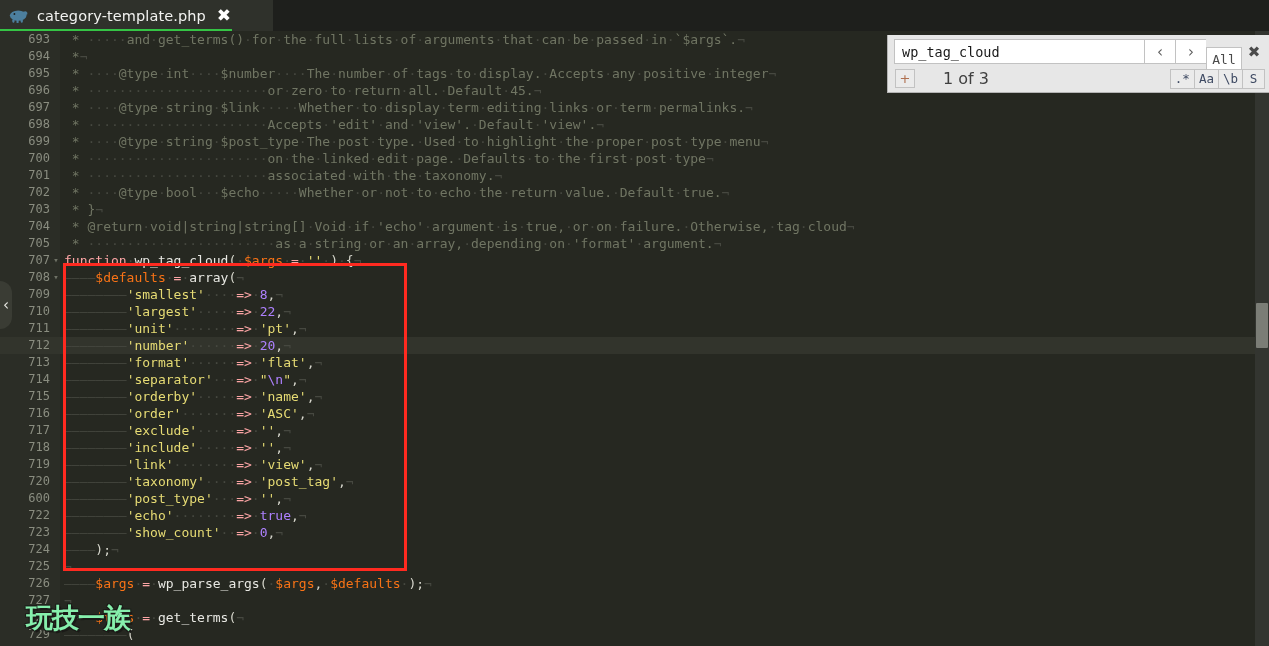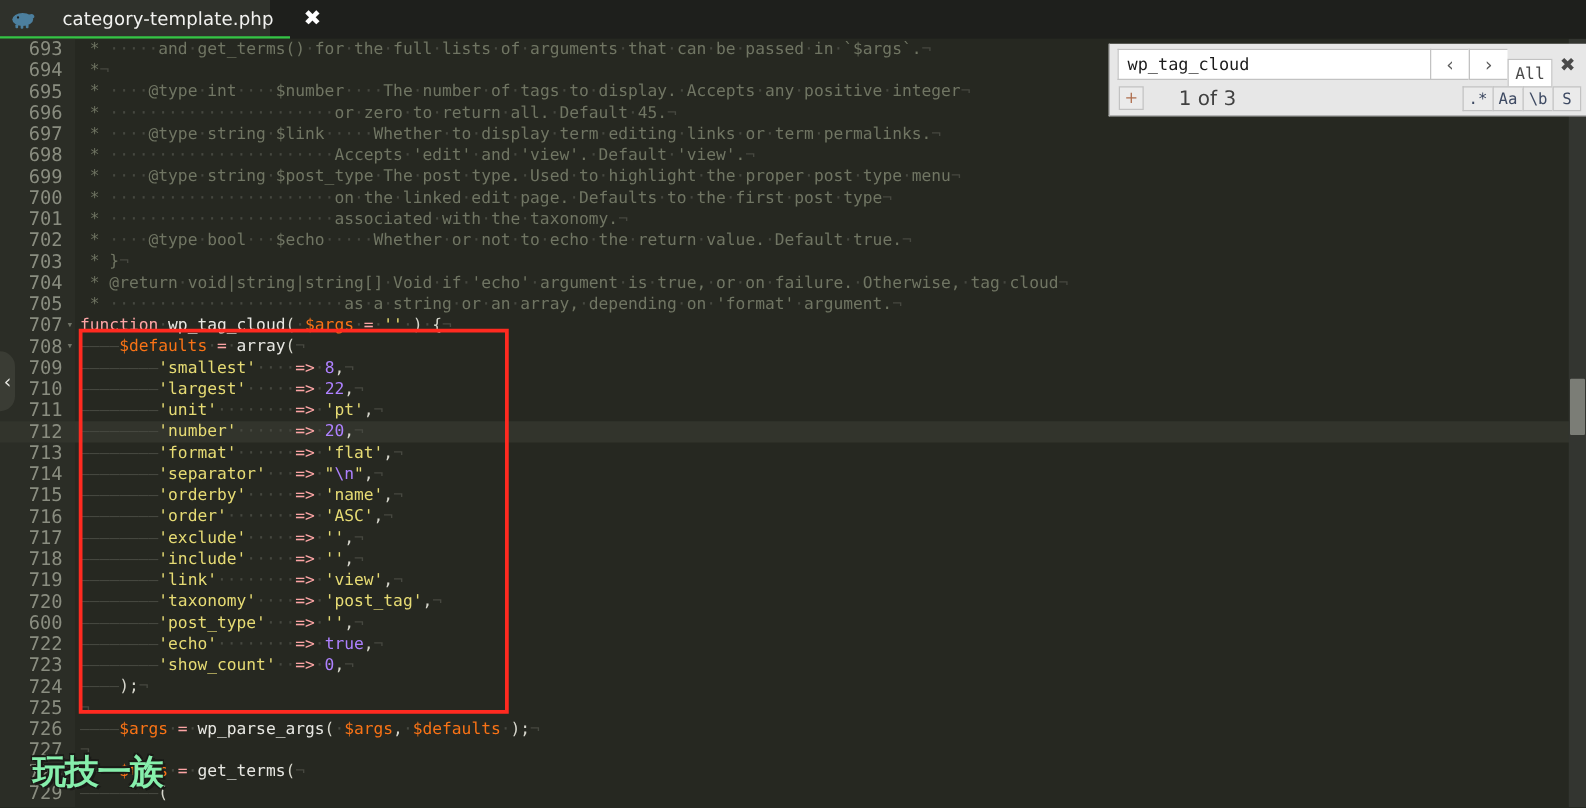--- a/index.html
+++ b/index.html
@@ -10,23 +10,23 @@
     overflow: hidden;
   }
   #app { position: relative; width: 1269px; height: 646px; background: #262821; }
 
   
   .tabbar {
     position: absolute; left: 0; top: 0; width: 1269px; height: 31px;
     background: #1e1f1c;
   }
   .tab {
-    position: absolute; left: 0; top: 0; width: 216px; height: 31px;
+    position: absolute; left: 0; top: 0; width: 273px; height: 31px;
     background: #2f312b;
-    display: flex; align-items: center; gap: 21px; padding: 0 9px;
+    display: flex; align-items: center; gap: 8px; padding: 0 9px;
   }
   .tab-icon { width: 20px; height: 16px; display: block; flex: 0 0 auto; }
   .tab-title {
     color: #f2f2f0; font-family: "DejaVu Sans", sans-serif;
     font-size: 14.5px; white-space: nowrap; letter-spacing: .1px;
   }
   .tab-close {
     color: #ffffff; font-family: "DejaVu Sans", sans-serif;
     font-size: 17px; font-weight: bold; line-height: 1;
     margin-left: 3px; cursor: pointer;
@@ -46,21 +46,21 @@
     background: #2b2d26;
   }
   .code-rows { position: absolute; left: 0; top: 0; width: 1269px; }
   .row {
     position: relative; height: 17px; line-height: 17px;
     white-space: pre; font-size: 13px;
   }
   .row.active { background: #32342c; }
   .ln {
     position: absolute; left: 0; top: 0; width: 50px;
-    text-align: right; color: #8a8d80; font-size: 15px;
+    text-align: right; color: #8a8d80; font-size: 12px;
     font-family: "DejaVu Sans Mono", monospace;
   }
   .fold {
     position: absolute; left: 52px; top: 0; width: 8px;
     color: #6f7266; font-size: 9px; text-align: center;
   }
   .src {
     position: absolute; left: 64px; top: 0;
     font-family: "DejaVu Sans Mono", monospace; font-size: 13px;
     white-space: pre;

